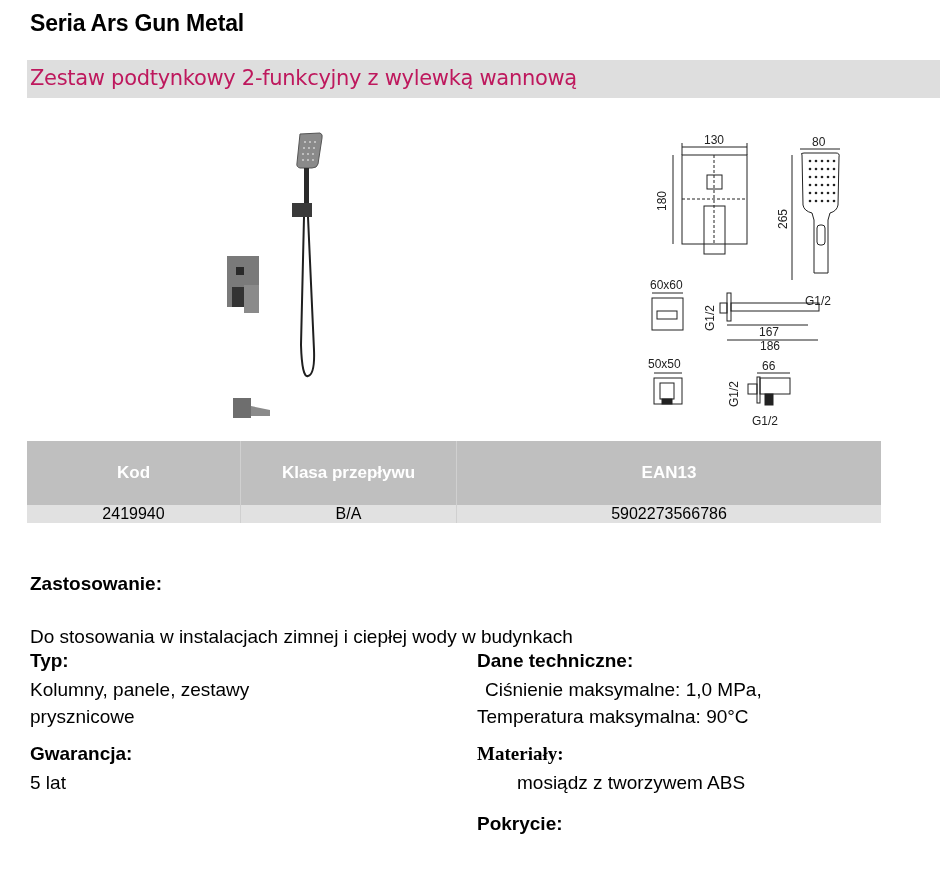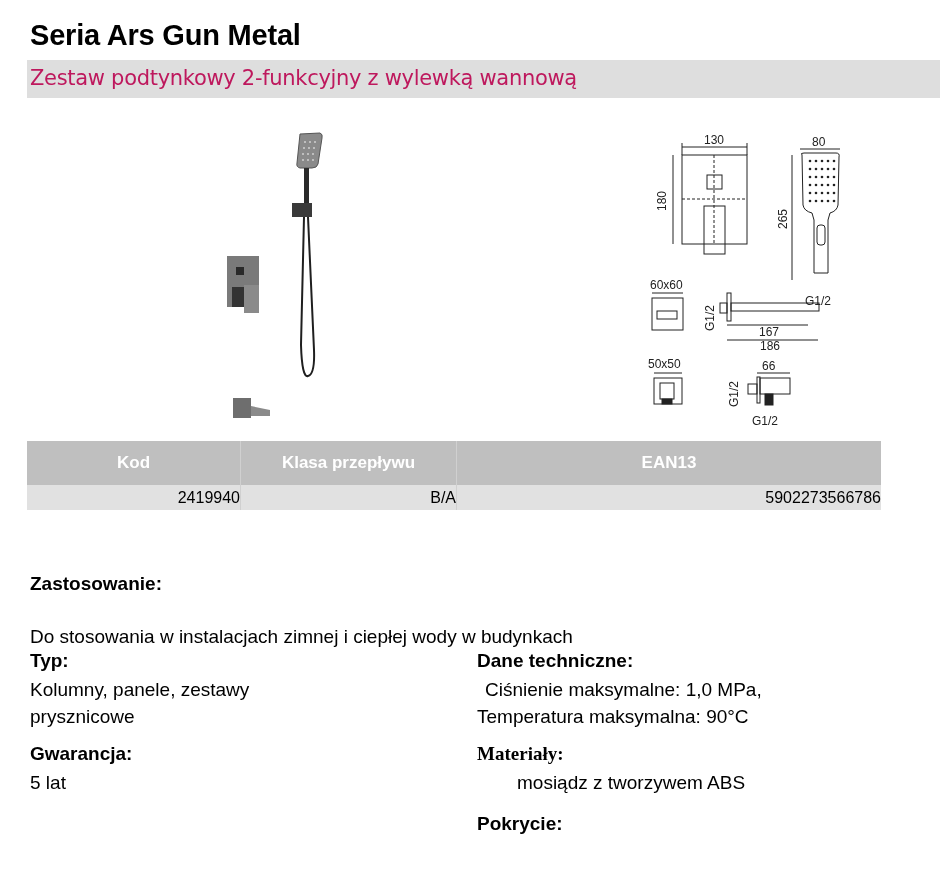--- a/index.html
+++ b/index.html
@@ -1,23 +1,23 @@
 <!DOCTYPE html>
 <html><head>
 <meta charset="utf-8">
 <style>
   html, body { margin:0; padding:0; background:#ffffff; }
   body { width:940px; height:882px; position:relative; overflow:hidden; font-family:"Liberation Sans", sans-serif; color:#000; }
   .abs { position:absolute; }
-  .title { left:30px; top:19px; font-size:29px; font-weight:bold; letter-spacing:-0.2px; }
+  .title { left:30px; top:10px; font-size:23px; font-weight:bold; letter-spacing:-0.2px; }
   .subtitle-bar { left:27px; top:60px; width:913px; height:38px; background:#dedede; }
   .subtitle { left:30px; top:66px; font-family:"DejaVu Sans", sans-serif; font-size:21px; color:#be185d; letter-spacing:-0.3px; }
   .table { left:27px; top:441px; width:854px; border-collapse:collapse; }
-  .table th { background:#bfbfbf; color:#fff; font-weight:bold; font-size:17px; height:44px; padding:0; border-right:1px solid #d0d0d0; }
-  .table td { background:#e1e1e1; font-size:16px; height:25px; padding:0; text-align:right; border-right:1px solid #d0d0d0; }
+  .table th { background:#bfbfbf; color:#fff; font-weight:bold; font-size:17px; height:64px; padding:0; border-right:1px solid #d0d0d0; }
+  .table td { background:#e1e1e1; font-size:16px; height:18px; padding:0; text-align:center; border-right:1px solid #d0d0d0; }
   .table th:last-child, .table td:last-child { border-right:none; }
   .lbl { font-size:19px; font-weight:bold; }
   .val { font-size:19px; line-height:27px; }
   svg { position:absolute; overflow:visible; }
   .dim { font-family:"Liberation Sans", sans-serif; font-size:12px; fill:#222; }
 </style>
 </head>
 <body>
 
 <div class="abs title">Seria Ars Gun Metal</div>

